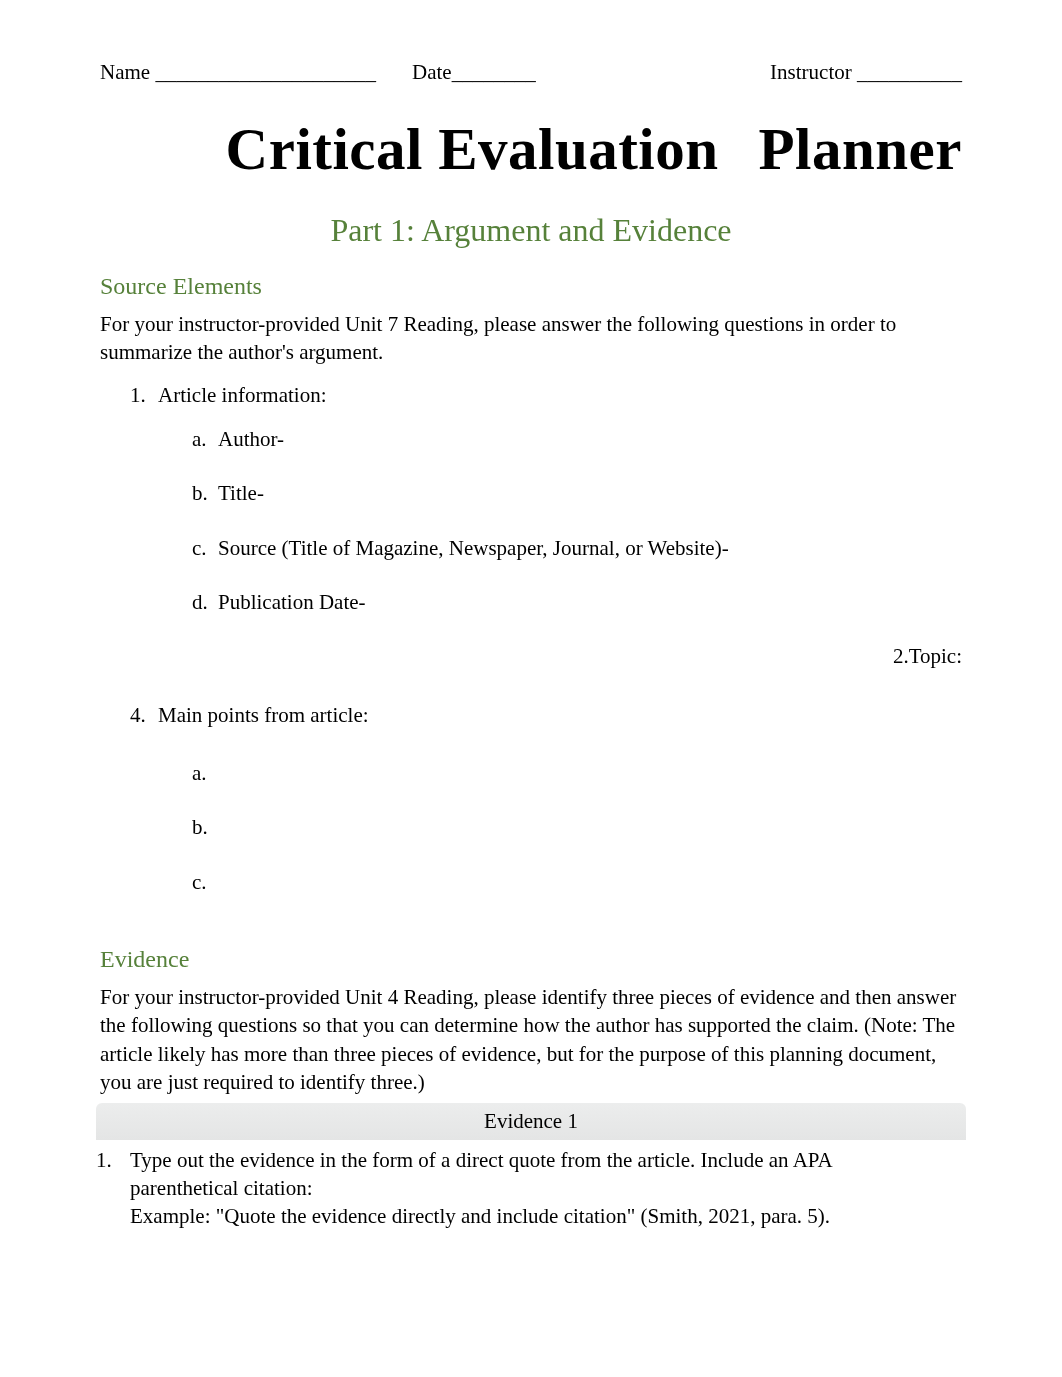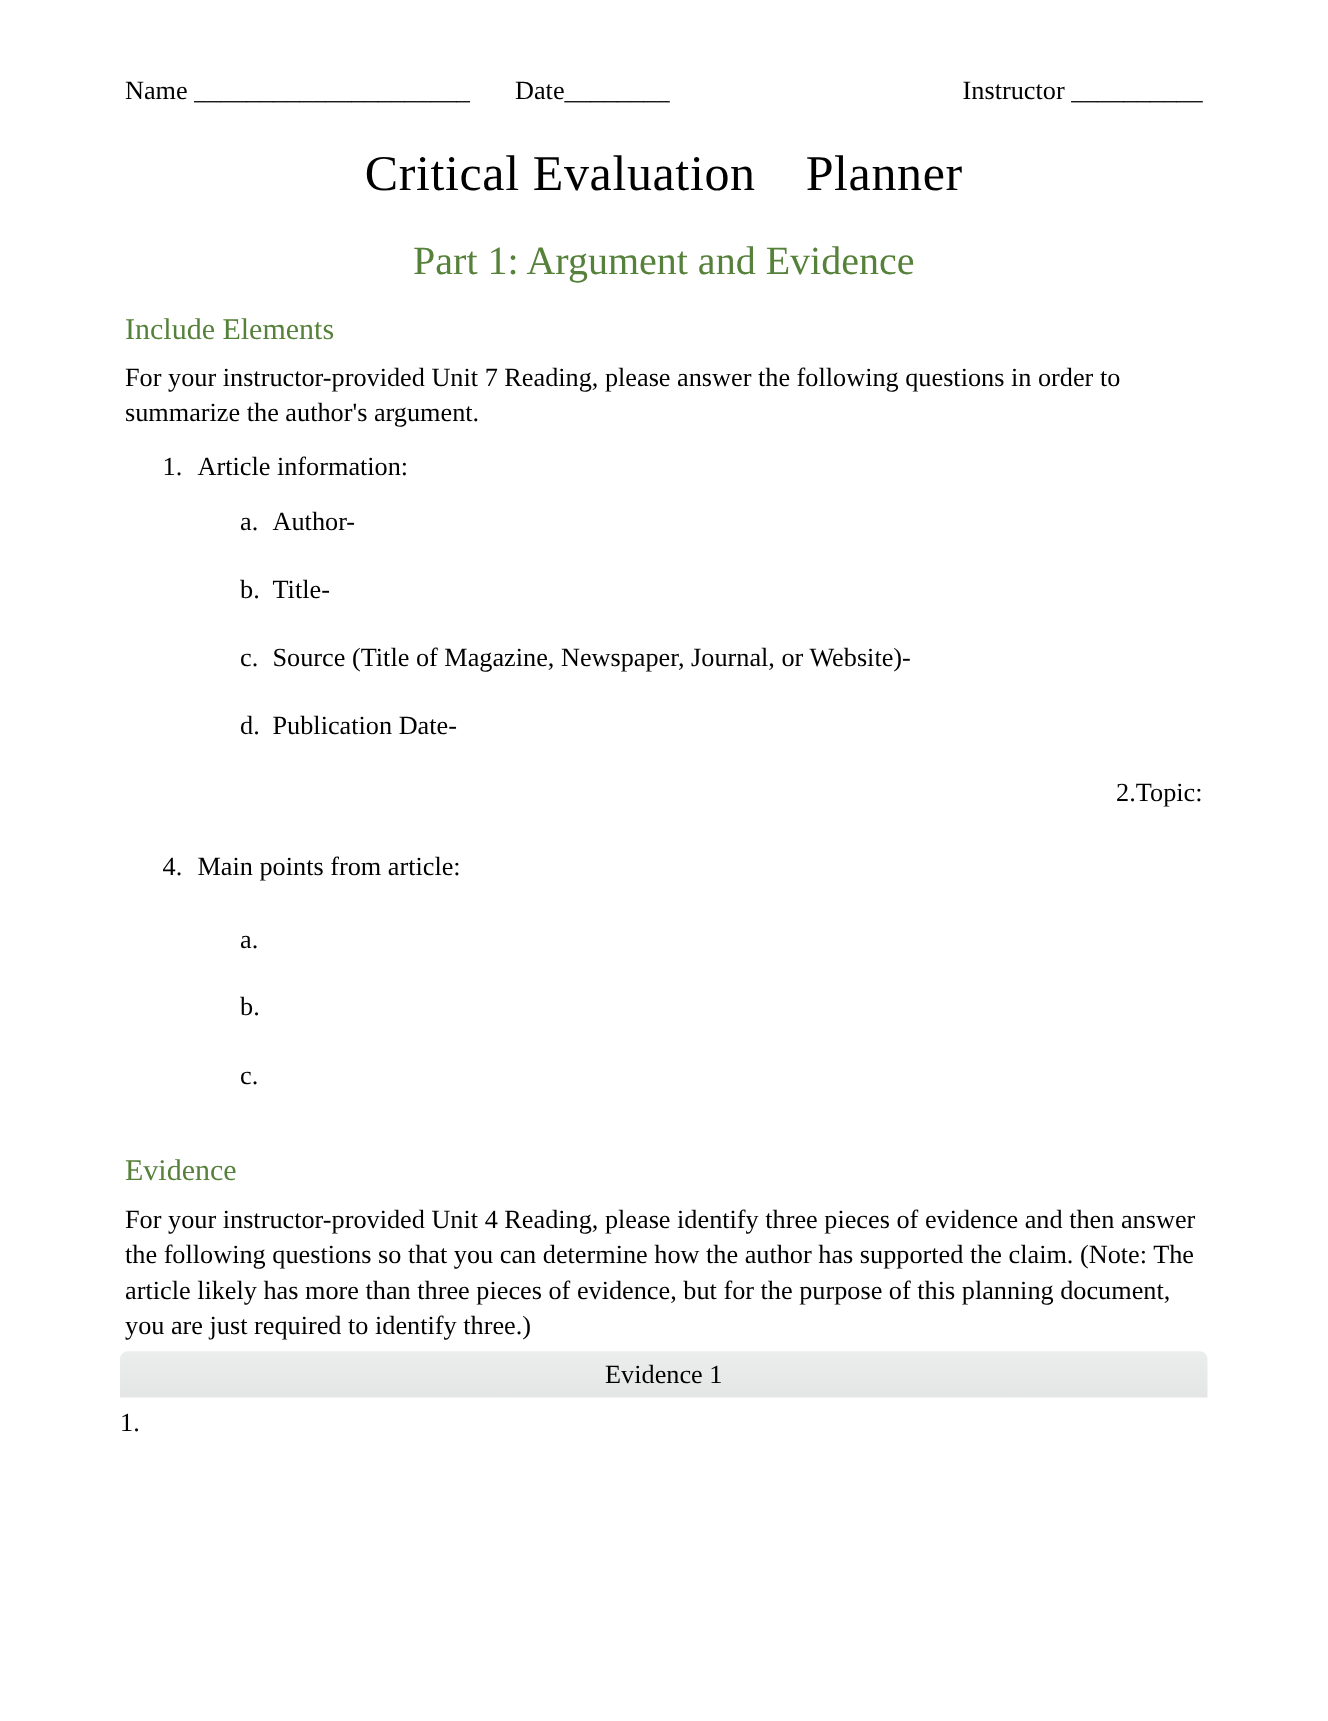--- a/index.html
+++ b/index.html
@@ -14,23 +14,23 @@
   .header-row {
     display: flex;
     font-size: 21px;
     margin-bottom: 30px;
     gap: 32px;
   }
   .header-row .name-group { width: 280px; }
   .header-row .date-group { width: 200px; }
   .header-row .instructor-group { margin-left: auto; }
   .main-title {
-    text-align: center;
-    font-size: 40px;
-    font-weight: normal;
+    text-align: right;
+    font-size: 59px;
+    font-weight: bold;
     margin-bottom: 28px;
     letter-spacing: 0.5px;
   }
   .main-title .w1 { margin-right: 40px; }
   .part-title {
     text-align: center;
     font-size: 32px;
     color: #56813a;
     margin-bottom: 24px;
     font-weight: normal;
@@ -124,21 +124,21 @@
       <span>__________</span>
     </span>
   </div>
 
   <h1 class="main-title">
     <span class="w1">Critical Evaluation</span><span>Planner</span>
   </h1>
 
   <h2 class="part-title">Part 1: Argument and Evidence</h2>
 
-  <h3 class="section-title">Include Elements</h3>
+  <h3 class="section-title">Source Elements</h3>
   <p class="intro-text">For your instructor-provided Unit 7 Reading, please answer the following questions in order to summarize the author's argument.</p>
 
   <ol class="ol-1">
     <li>
       <span class="num">1.</span><span>Article information:</span>
       <ul class="sub-list">
         <li><span class="letter">a.</span><span>Author-</span></li>
         <li><span class="letter">b.</span><span>Title-</span></li>
         <li><span class="letter">c.</span><span>Source (Title of Magazine, Newspaper, Journal, or Website)-</span></li>
         <li><span class="letter">d.</span><span>Publication Date-</span></li>
@@ -157,17 +157,21 @@
     </li>
   </ol>
 
   <div class="evidence-section">
     <h3 class="section-title">Evidence</h3>
     <p class="intro-text evidence-intro">For your instructor-provided Unit 4 Reading, please identify three pieces of evidence and then answer the following questions so that you can determine how the author has supported the claim. (Note: The article likely has more than three pieces of evidence, but for the purpose of this planning document, you are just required to identify three.)</p>
 
     <div class="evidence-header">Evidence 1</div>
     <div class="evidence-body">
       <span class="enum">1.</span>
+      <div class="etext">
+        <span>Type out the evidence in the form of a direct quote from the article. Include an APA parenthetical citation:</span><br>
+        <span>Example:</span><span> "Quote the evidence directly and include citation" (Smith, 2021, para. 5).</span>
+      </div>
     </div>
   </div>
 
   <div class="fade-overlay"></div>
 </div>
 
 </body></html>

